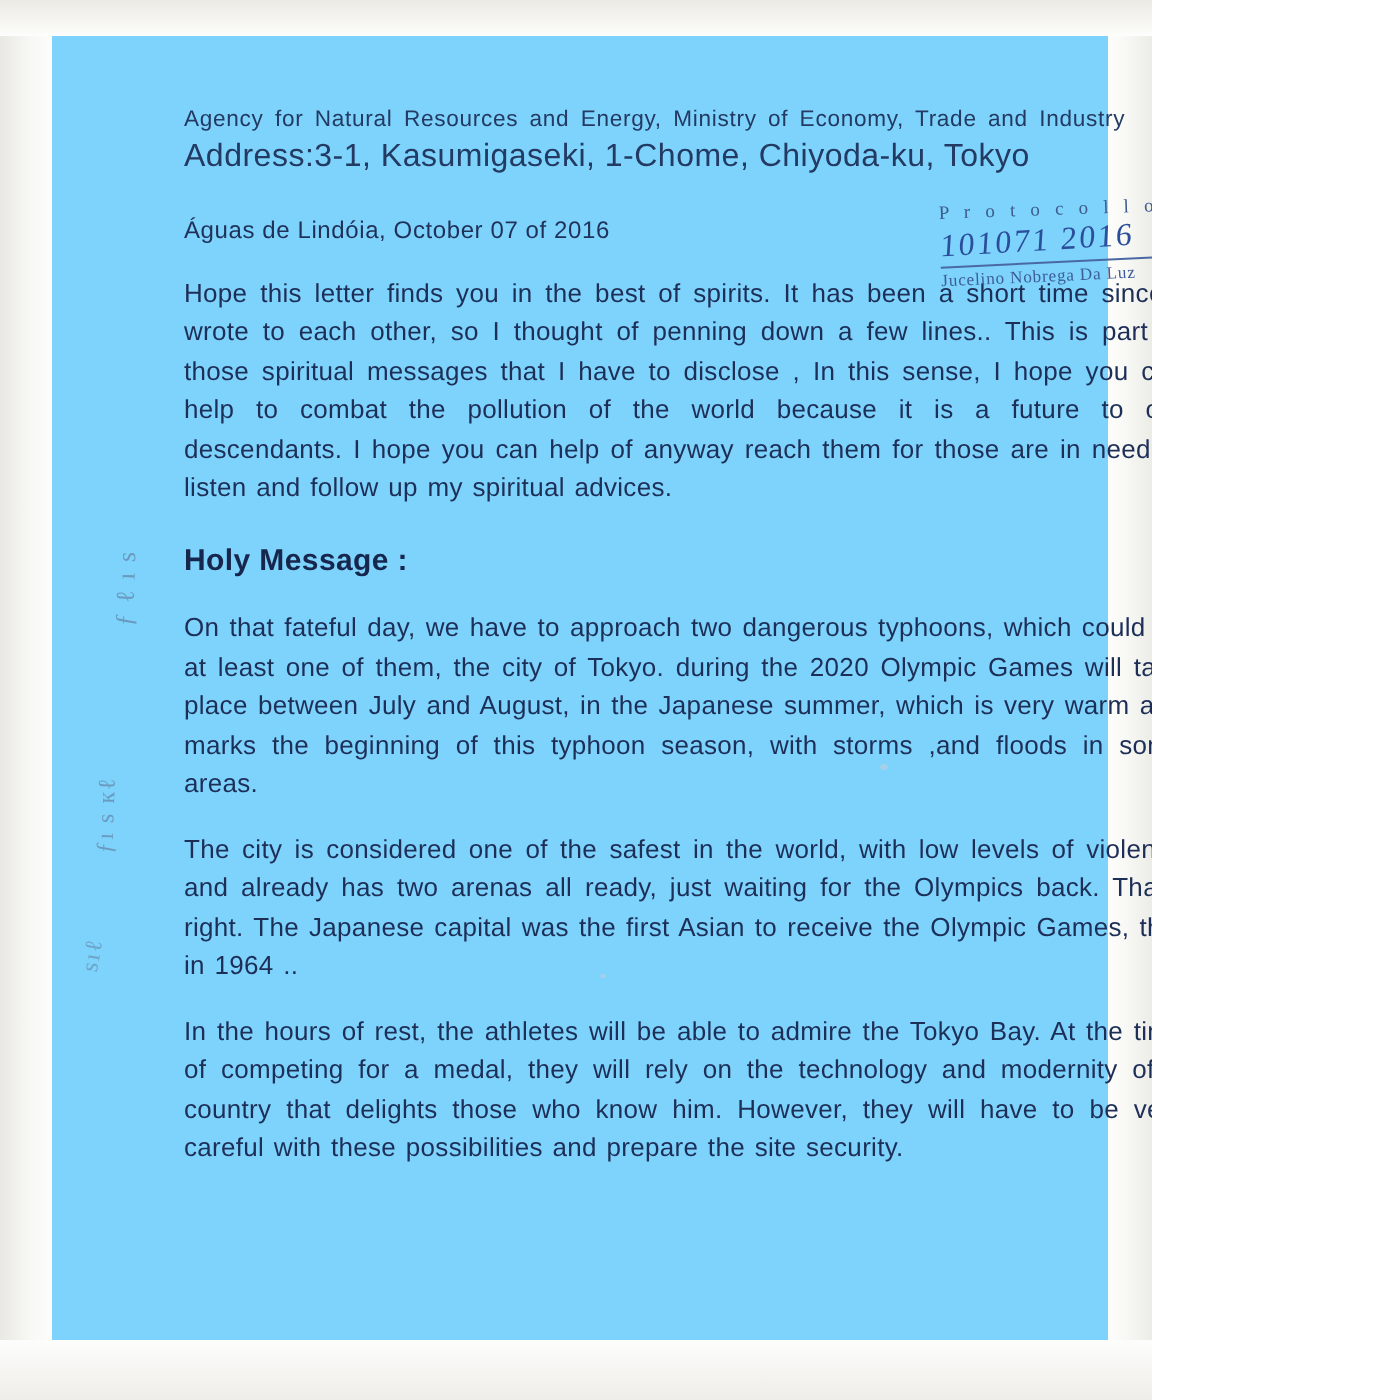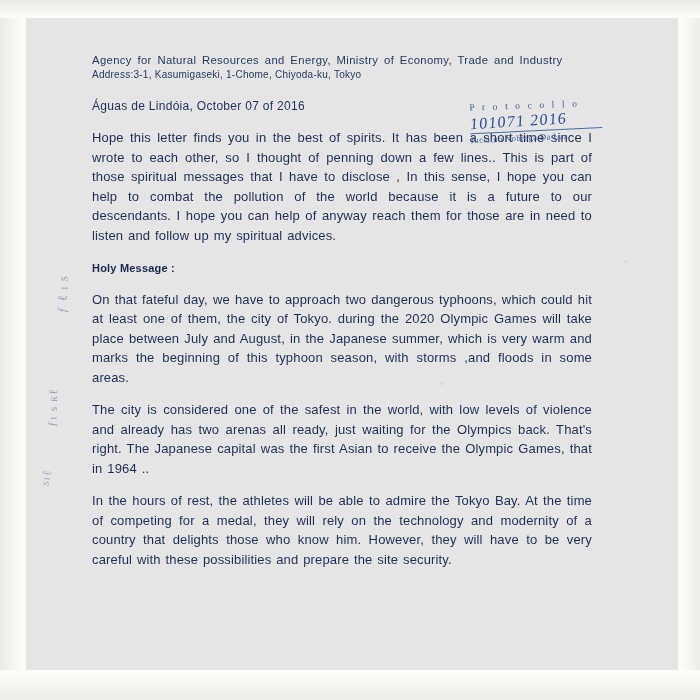--- a/index.html
+++ b/index.html
@@ -8,23 +8,23 @@
   }
   body {
     width: 700px;
     height: 700px;
     background: #ffffff;
     font-family: "Liberation Sans", sans-serif;
     overflow: hidden;
   }
   #page {
     position: relative;
-    width: 700px;
+    width: 576px;
     height: 700px;
-    background: #e5e5e5;
+    background: #7dd3fc;
     overflow: hidden;
   }
   
   .scan-edge-left {
     position: absolute;
     left: 0; top: 0;
     width: 26px; height: 700px;
     background: linear-gradient(to right, #e9e8e3 0%, #f7f7f4 55%, #fdfdfb 100%);
     pointer-events: none;
   }
@@ -69,41 +69,41 @@
   }
   .hdr-bold {
     font-weight: bold;
     color: #1b2c55;
     font-size: 11.4px;
     letter-spacing: 0.2px;
     margin-top: 1px;
   }
   .hdr-addr {
     color: #233a63;
-    font-size: 10px;
+    font-size: 16px;
     letter-spacing: 0.25px;
   }
   .place-date {
     margin-top: 16px;
     color: #1f3159;
     font-size: 12px;
     letter-spacing: 0.3px;
   }
   p.body {
     margin: 13px 0 0 0;
     text-align: justify;
     color: #1d2e57;
     font-size: 13px;
     line-height: 1.5;
     letter-spacing: 0.15px;
     word-spacing: 1.1px;
   }
   h3.section {
     margin: 16px 0 0 0;
-    font-size: 11px;
+    font-size: 15px;
     font-weight: bold;
     color: #16264d;
     letter-spacing: 0.2px;
   }
   
   .stamp {
     position: absolute;
     left: 470px;
     top: 100px;
     width: 140px;

